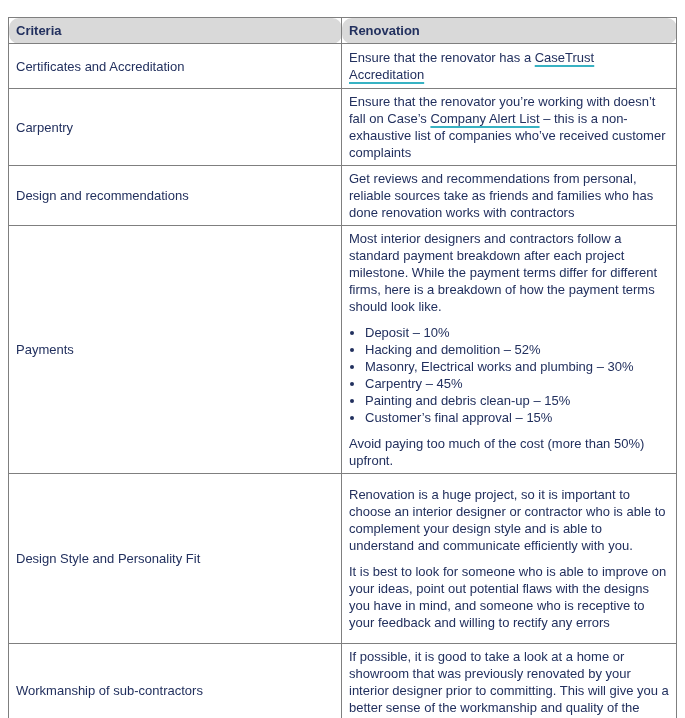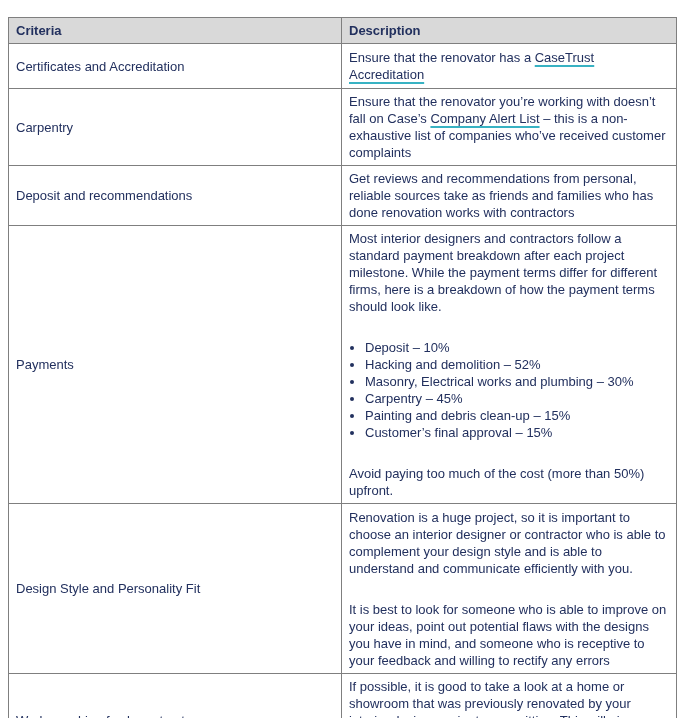--- a/index.html
+++ b/index.html
@@ -30,29 +30,30 @@
   th,td{
     border:1px solid var(--border);
     padding:4px 7px;
     vertical-align:middle;
     text-align:left;
   }
   thead th{
     background:var(--header-bg);
     font-weight:bold;
     height:22px;
+    border-radius:10px;
   }
   tbody tr:nth-child(1){height:45px;}
   tbody tr:nth-child(2){height:73px;}
   tbody tr:nth-child(3){height:55px;}
   tbody tr:nth-child(4){height:239px;}
   tbody tr:nth-child(5){height:170px;}
   tbody tr:nth-child(6){height:81px;}
   td p{margin:0;}
-  td p + p, td p + ul, td ul + p{margin-top:24px;}
+  td p + p, td p + ul, td ul + p{margin-top:9px;}
   td ul{
     margin:9px 0 0 0;
     padding-left:16px;
     list-style:disc;
   }
   td ul li{padding:0;margin:0;}
   a.cell-link{
     color:var(--text-navy);
     text-decoration:underline;
     text-decoration-color:var(--link-underline);
@@ -66,38 +67,38 @@
 
 <div class="table-wrap">
   <table>
     <colgroup>
       <col class="c-criteria">
       <col class="c-description">
     </colgroup>
     <thead>
       <tr>
         <th>Criteria</th>
-        <th>Description</th>
+        <th>Renovation</th>
       </tr>
     </thead>
     <tbody id="table-body">
         <tr>
           <td>Certificates and Accreditation</td>
           <td>
             <p><span>Ensure that the renovator has a </span><a class="cell-link">CaseTrust Accreditation</a></p>
           </td>
         </tr>
         <tr>
           <td>Carpentry</td>
           <td>
             <p><span>Ensure that the renovator you’re working with doesn’t fall on Case’s </span><a class="cell-link">Company Alert List</a><span> – this is a non-exhaustive list of companies who’ve received customer complaints</span></p>
           </td>
         </tr>
         <tr>
-          <td>Deposit and recommendations</td>
+          <td>Design and recommendations</td>
           <td>
             <p><span>Get reviews and recommendations from personal, reliable sources take as friends and families who has done renovation works with contractors</span></p>
           </td>
         </tr>
         <tr>
           <td>Payments</td>
           <td>
             <p><span>Most interior designers and contractors follow a standard payment breakdown after each project milestone. While the payment terms differ for different firms, here is a breakdown of how the payment terms should look like.</span></p>
             <ul>
               <li>Deposit – 10%</li>

